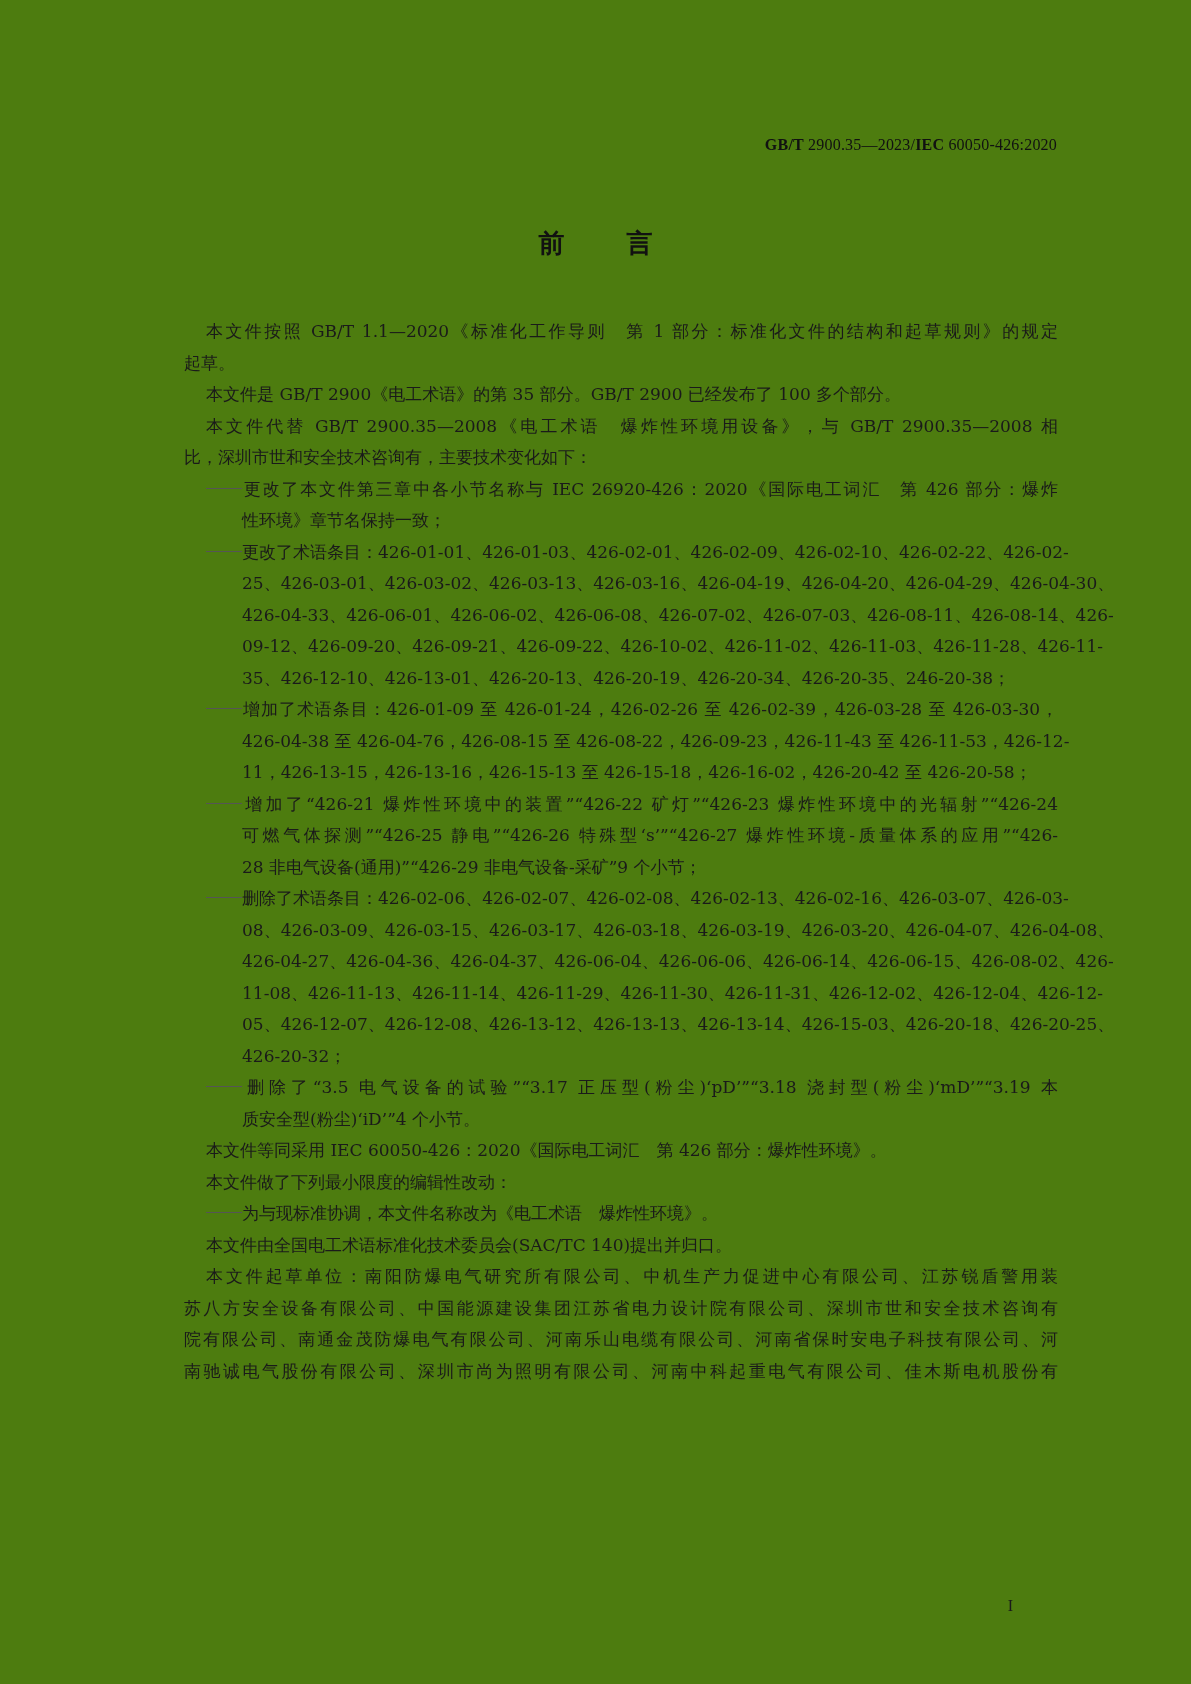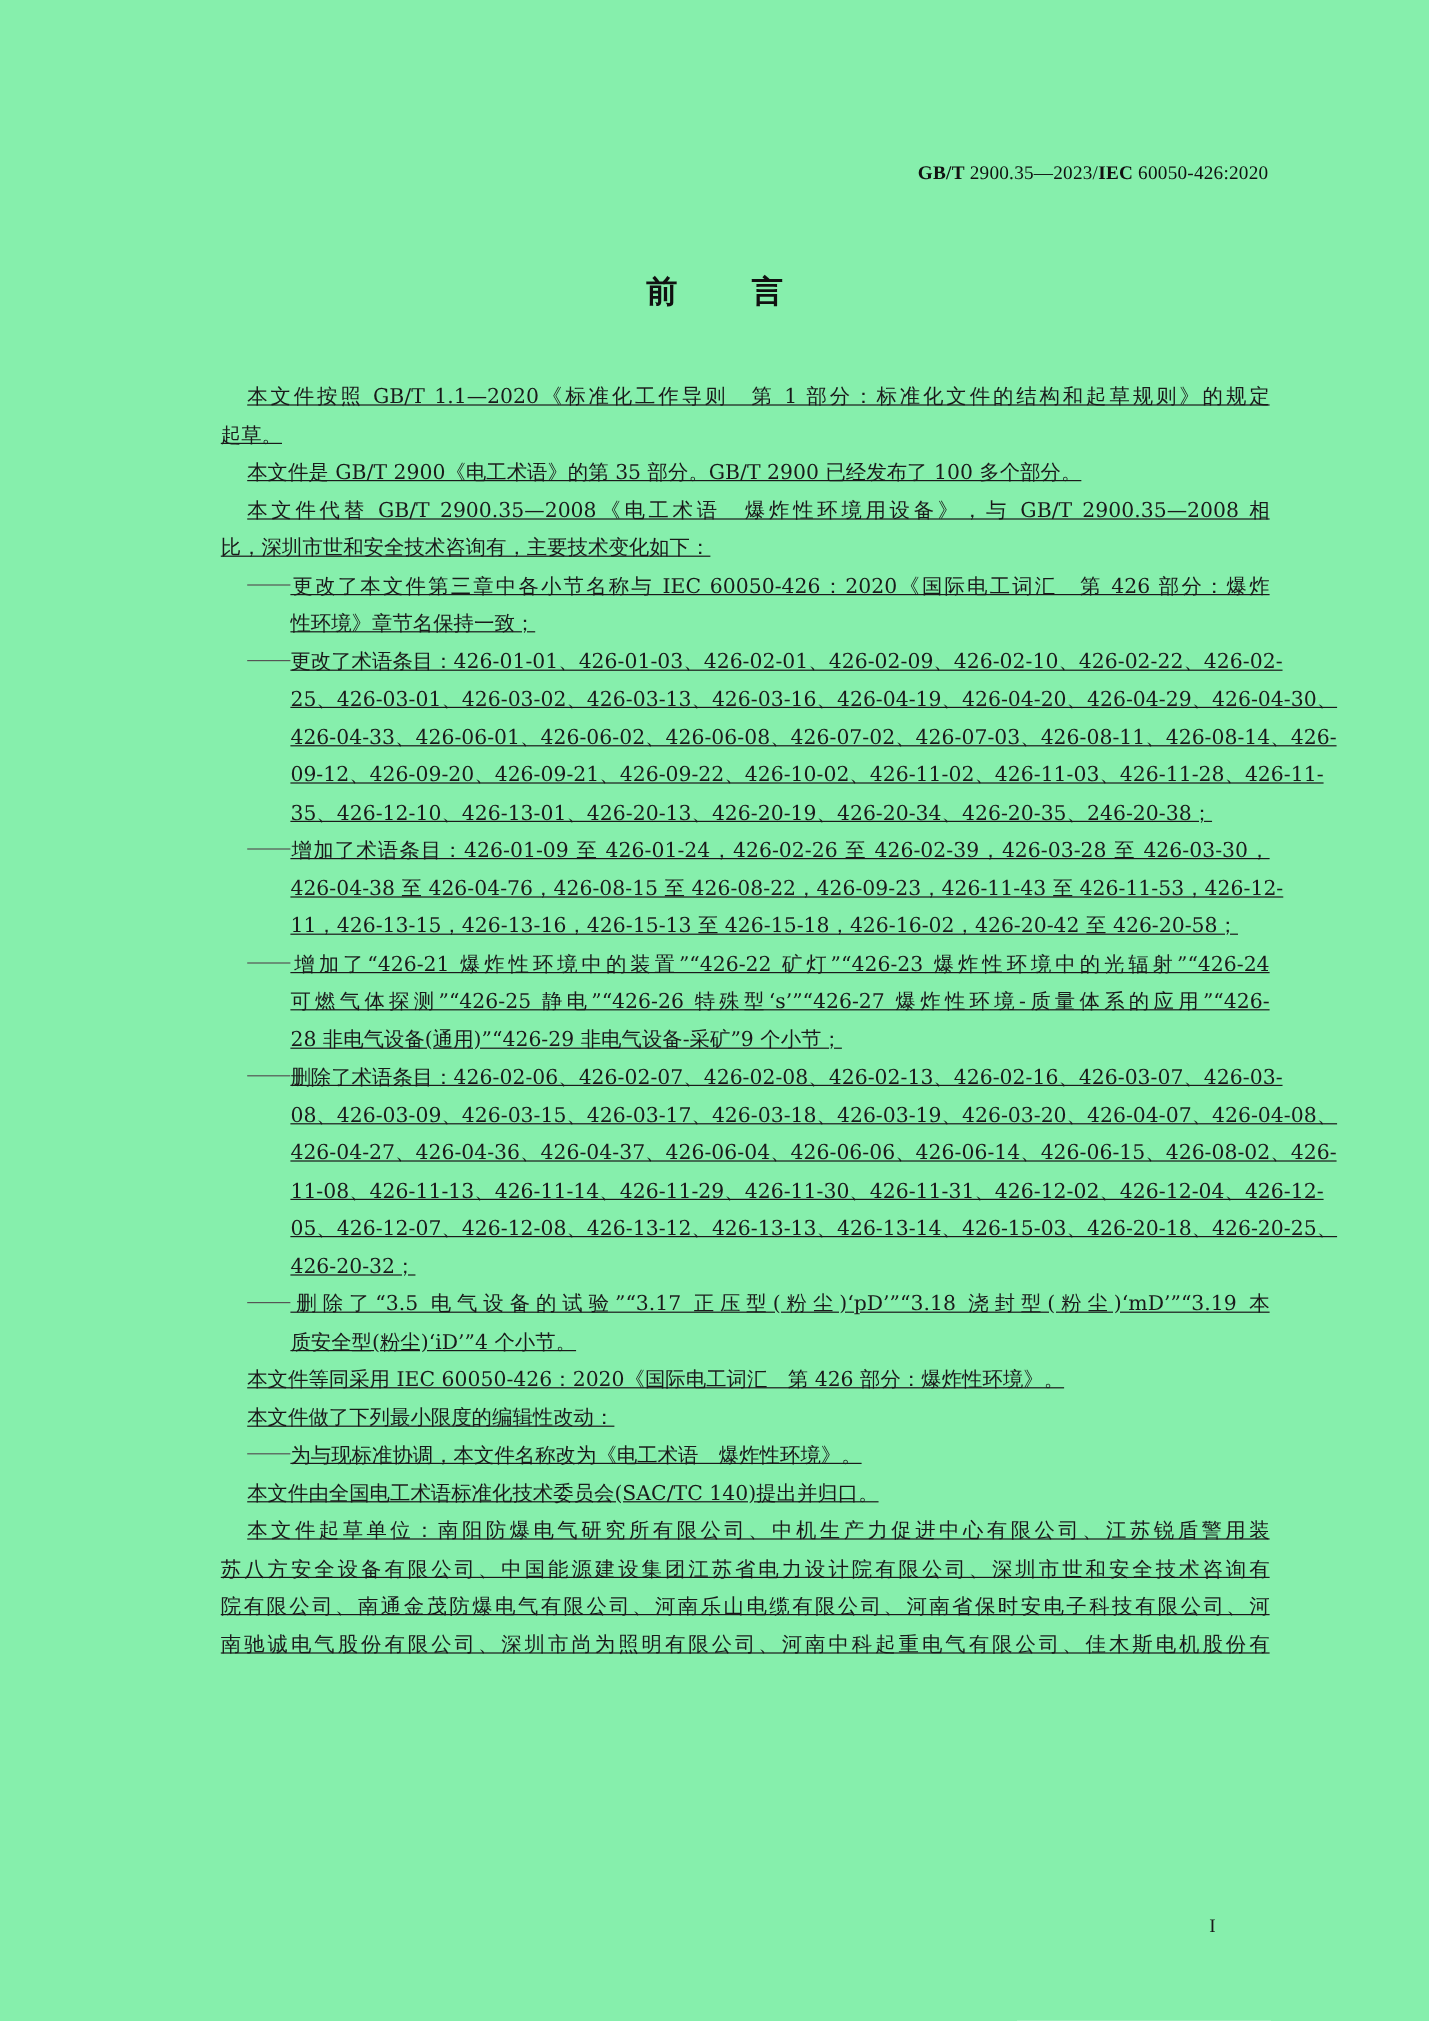--- a/index.html
+++ b/index.html
@@ -1,27 +1,27 @@
 <!DOCTYPE html>
 <html><head>
 <meta charset="utf-8">
 <style>
   html, body { margin: 0; padding: 0; background: #ffffff; }
   body { width: 1191px; height: 1684px; position: relative; overflow: hidden;
          font-family: "DejaVu Serif", "Liberation Serif", serif; color: #1a1a1a; }
-  .page { position: absolute; left: 0; top: 0; width: 1191px; height: 1684px; background: #86efac; }
+  .page { position: absolute; left: 0; top: 0; width: 1191px; height: 1684px; background: #4d7c0f; }
   .std-code { position: absolute; right: 134px; top: 136px; font-size: 16px; letter-spacing: 0.2px;
               font-family: "Liberation Serif", "DejaVu Serif", serif; color: #111; }
   .std-code b { font-weight: bold; }
   .title { position: absolute; left: 0; width: 1191px; top: 226px; text-align: center;
            font-family: Liberation Mono, monospace; font-weight: bold;
            font-size: 26px; color: #111; }
   .title span { display: inline-block; }
   .title .gap { width: 62px; }
-  .body { position: absolute; left: 170px; width: 888px; top: 316px; font-size: 17px; line-height: 31.5px; text-decoration: underline; }
+  .body { position: absolute; left: 170px; width: 888px; top: 316px; font-size: 17px; line-height: 31.5px; }
   .line { white-space: nowrap; height: 31.5px; text-align: justify; text-align-last: justify; }
   .line.last { text-align-last: left; }
   .ind1 { padding-left: 36px; }      
   .ind0 { padding-left: 0; margin-left: 14px; }
   .dash { padding-left: 36px; }      
   .dash-cont { padding-left: 72px; } 
   .dash-mark { display: inline-block; width: 36px; border-top: 1.5px solid #555; vertical-align: middle; margin-right: 0; position: relative; top: -2px; }
   .page-num { position: absolute; right: 178px; top: 1597px; font-size: 16px; font-family: "Liberation Serif", serif; }
 </style>
 </head>
@@ -37,21 +37,21 @@
   <div class="title">
     <span>前</span><span class="gap"></span><span>言</span>
   </div>
 
   <div class="body" id="body">
       <div class="line ind1"><span>本文件按照 GB/T 1.1—2020《标准化工作导则　第 1 部分：标准化文件的结构和起草规则》的规定</span></div>
       <div class="line ind0 last"><span>起草。</span></div>
       <div class="line ind1 last"><span>本文件是 GB/T 2900《电工术语》的第 35 部分。GB/T 2900 已经发布了 100 多个部分。</span></div>
       <div class="line ind1"><span>本文件代替 GB/T 2900.35—2008《电工术语　爆炸性环境用设备》，与 GB/T 2900.35—2008 相</span></div>
       <div class="line ind0 last"><span>比，深圳市世和安全技术咨询有，主要技术变化如下：</span></div>
-      <div class="line dash"><span class="dash-mark"></span><span>更改了本文件第三章中各小节名称与 IEC 60050-426：2020《国际电工词汇　第 426 部分：爆炸</span></div>
+      <div class="line dash"><span class="dash-mark"></span><span>更改了本文件第三章中各小节名称与 IEC 26920-426：2020《国际电工词汇　第 426 部分：爆炸</span></div>
       <div class="line dash-cont last"><span>性环境》章节名保持一致；</span></div>
       <div class="line dash"><span class="dash-mark"></span><span>更改了术语条目：426-01-01、426-01-03、426-02-01、426-02-09、426-02-10、426-02-22、426-02-</span></div>
       <div class="line dash-cont"><span>25、426-03-01、426-03-02、426-03-13、426-03-16、426-04-19、426-04-20、426-04-29、426-04-30、</span></div>
       <div class="line dash-cont"><span>426-04-33、426-06-01、426-06-02、426-06-08、426-07-02、426-07-03、426-08-11、426-08-14、426-</span></div>
       <div class="line dash-cont"><span>09-12、426-09-20、426-09-21、426-09-22、426-10-02、426-11-02、426-11-03、426-11-28、426-11-</span></div>
       <div class="line dash-cont last"><span>35、426-12-10、426-13-01、426-20-13、426-20-19、426-20-34、426-20-35、246-20-38；</span></div>
       <div class="line dash"><span class="dash-mark"></span><span>增加了术语条目：426-01-09 至 426-01-24，426-02-26 至 426-02-39，426-03-28 至 426-03-30，</span></div>
       <div class="line dash-cont"><span>426-04-38 至 426-04-76，426-08-15 至 426-08-22，426-09-23，426-11-43 至 426-11-53，426-12-</span></div>
       <div class="line dash-cont last"><span>11，426-13-15，426-13-16，426-15-13 至 426-15-18，426-16-02，426-20-42 至 426-20-58；</span></div>
       <div class="line dash"><span class="dash-mark"></span><span>增加了“426-21 爆炸性环境中的装置”“426-22 矿灯”“426-23 爆炸性环境中的光辐射”“426-24</span></div>

